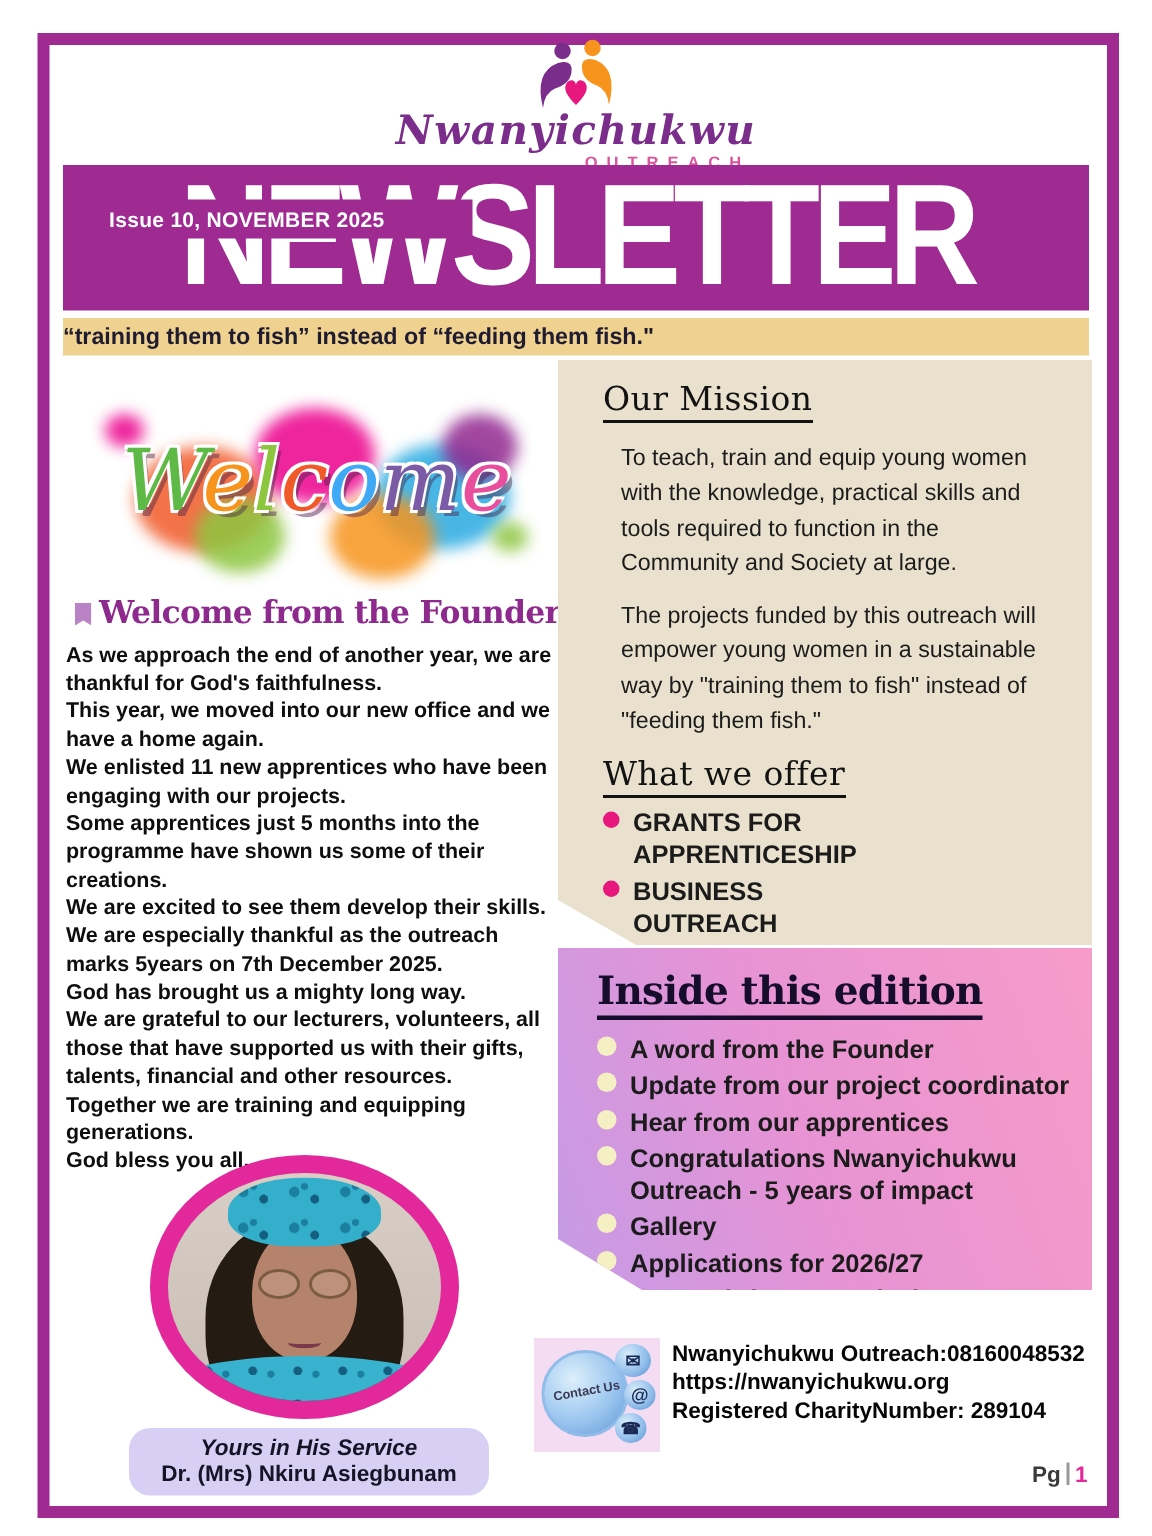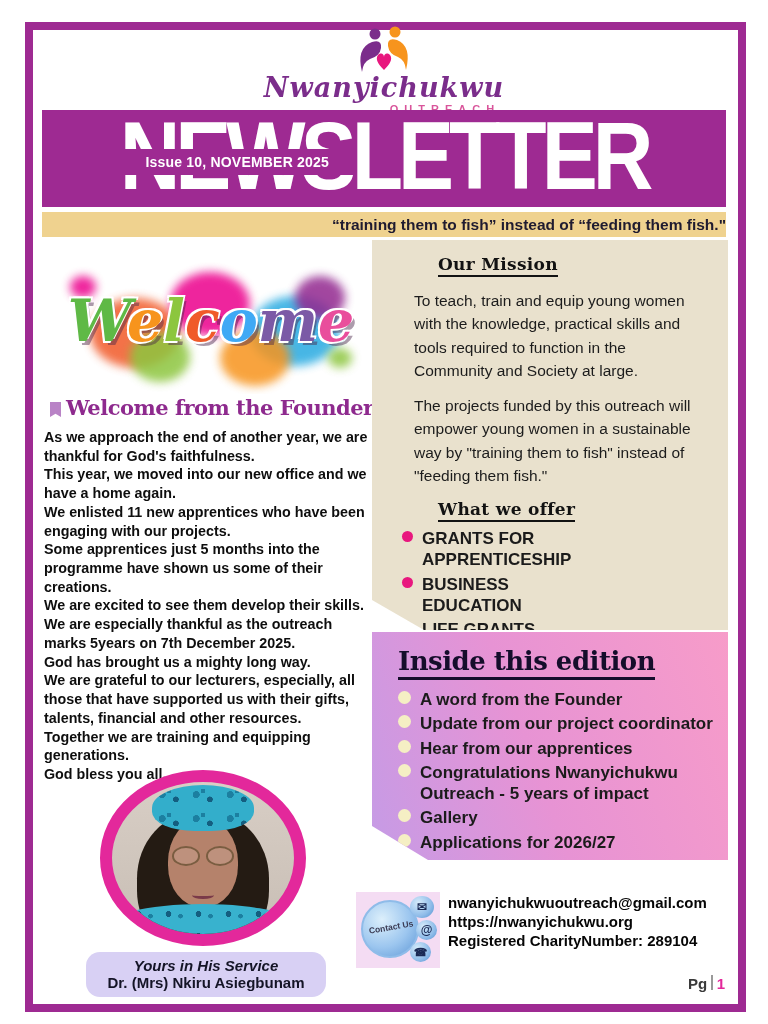--- a/index.html
+++ b/index.html
@@ -28,46 +28,46 @@
   .banner {
     position:absolute; left:42px; top:110px; width:684px; height:97px;
     background:var(--accent); overflow:hidden;
   }
   .banner-title {
     color:#fff; font-weight:bold; font-size:84px; letter-spacing:-5px;
     text-align:center; line-height:92px; transform:scaleY(1.14); transform-origin:center;
     white-space:nowrap;
   }
   .issue-band {
-    position:absolute; left:0; top:39px; width:315px; height:26px;
-    background:var(--accent); display:flex; align-items:center; justify-content:flex-end;
+    position:absolute; left:0; top:23px; width:273px; height:26px;
+    background:var(--accent); display:flex; align-items:center; justify-content:center;
   }
   .issue-band span { color:#fff; font-weight:bold; font-size:14px; letter-spacing:0.2px; padding-right:28px; }
   .tagline {
     position:absolute; left:42px; top:212px; width:684px; height:25px;
     background:var(--gold); color:#1F1B30; font-weight:bold; font-size:15.5px;
-    text-align:right; line-height:25px;
+    text-align:left; line-height:25px;
   }
   
   .welcome-art {
     position:absolute; left:60px; top:252px; width:302px; height:142px;
     background:#fff; overflow:hidden;
   }
   .blob { position:absolute; border-radius:50%; filter:blur(5px); opacity:.85; }
   .b1 { width:90px; height:70px; left:30px; top:46px;  background:#F15A29; }
   .b2 { width:80px; height:64px; left:110px; top:20px; background:#EC008C; }
   .b3 { width:90px; height:70px; left:190px; top:44px; background:#27AAE1; }
   .b4 { width:60px; height:50px; left:70px; top:80px;  background:#8DC63F; }
   .b5 { width:70px; height:56px; left:160px; top:78px; background:#F7941D; }
   .b6 { width:50px; height:44px; left:235px; top:24px; background:#92278F; }
   .b7 { width:26px; height:22px; left:10px; top:24px;  background:#EC008C; }
   .b8 { width:24px; height:20px; left:268px; top:96px; background:#8DC63F; }
   .welcome-word {
     position:relative; text-align:center; line-height:138px; white-space:nowrap;
-    font-family:"DejaVu Serif", serif; font-style:italic; font-weight:bold; font-size:57px;
+    font-family:"DejaVu Serif", serif; font-style:italic; font-weight:normal; font-size:57px;
   }
   .welcome-word span {
     text-shadow:-2px -2px 0 #fff, 2px -2px 0 #fff, -2px 2px 0 #fff, 3px 4px 0 rgba(70,35,70,.45);
   }
   
   .founder-heading {
     position:absolute; left:45px; top:395px; width:328px; text-align:center;
     font-family:"DejaVu Serif", serif; font-weight:bold; font-size:21px;
     color:var(--purple_text); letter-spacing:-0.5px; white-space:nowrap;
   }
@@ -122,23 +122,23 @@
   .signoff .l1 { font-style:italic; font-weight:bold; font-size:15px; }
   .signoff .l2 { font-weight:bold; font-size:15px; }
   
   .mission-panel {
     position:absolute; left:372px; top:240px; width:356px; height:390px;
     background:var(--cream_panel);
     clip-path:polygon(0 0, 100% 0, 100% 100%, 52px 100%, 0 calc(100% - 30px));
     padding:14px 22px 0 30px;
   }
   .panel-heading {
-    display:inline-block; font-family:"DejaVu Serif", serif; font-weight:bold;
-    font-size:17px; color:#121212; border-bottom:2.5px solid #121212;
-    padding-bottom:1px; letter-spacing:0.3px;margin-left:36px;
+    display:inline-block; font-family:"DejaVu Serif", serif; font-weight:normal;
+    font-size:22px; color:#121212; border-bottom:2.5px solid #121212;
+    padding-bottom:1px; letter-spacing:0.3px;
   }
   .mission-body { margin-top:8px; }
   .mission-body p { font-size:15.5px; line-height:1.5; color:#1C1C1C; margin:12px; }
   .offer-block { margin-top:10px; }
   .bullet-list { list-style:none; margin-top:6px; }
   .bullet-list li { display:flex; align-items:flex-start; margin:3px 0; }
   .dot {
     flex:0 0 auto; width:11px; height:11px; border-radius:50%;
     background:var(--bullet_pink); margin:3px 9px 0 0;
   }
@@ -238,21 +238,21 @@
 
   <div class="founder-message">
 
   <p>As we approach the end of another year, we are thankful for God's faithfulness.</p>
       <p>This year, we moved into our new office and we have a home again.</p>
       <p>We enlisted 11 new apprentices who have been engaging with our projects.</p>
       <p>Some apprentices just 5 months into the programme have shown us some of their creations.</p>
       <p>We are excited to see them develop their skills.</p>
       <p>We are especially thankful as the outreach marks 5years on 7th December 2025.</p>
       <p>God has brought us a mighty long way.</p>
-      <p>We are grateful to our lecturers, especially, all those that have supported us with their gifts, talents, financial and other resources.</p>
+      <p>We are grateful to our lecturers, volunteers, all those that have supported us with their gifts, talents, financial and other resources.</p>
       <p>Together we are training and equipping generations.</p>
       <p>God bless you all.</p>
     </div>
 
   <div class="founder-photo">
     <div class="ph photo-hair"></div>
     <div class="ph photo-face"></div>
     <div class="ph photo-headwrap"></div>
     <div class="ph photo-glasses">
         <i></i>
@@ -278,21 +278,21 @@
       <div class="panel-heading">What we offer</div>
       <ul class="bullet-list">
 
           <li>
             <span class="dot"></span>
             <span class="txt">GRANTS FOR APPRENTICESHIP</span>
           </li>
 
           <li>
             <span class="dot"></span>
-            <span class="txt">BUSINESS EDUCATION</span>
+            <span class="txt">BUSINESS OUTREACH</span>
           </li>
 
           <li>
             <span class="dot"></span>
             <span class="txt">LIFE GRANTS TRAINING</span>
           </li>
         </ul>
     </div>
   </div>
 
@@ -340,21 +340,21 @@
   <div class="contact">
     <div class="contact-graphic">
       <div class="cg-big"></div>
       <div class="cg-label">Contact Us</div>
       <div class="cg-small cg-mail">✉</div>
       <div class="cg-small cg-at">@</div>
       <div class="cg-small cg-phone">☎</div>
     </div>
     <div class="contact-text">
 
-        <p>nwanyichukwuoutreach@gmail.com</p>
+    <p>Nwanyichukwu Outreach:08160048532</p>
         <p>https://nwanyichukwu.org</p>
         <p>Registered CharityNumber: 289104</p>
       </div>
   </div>
 
   <div class="page-num">
     <span class="pg">Pg</span>
     <span class="sep"></span>
     <span class="num">1</span>
   </div>

